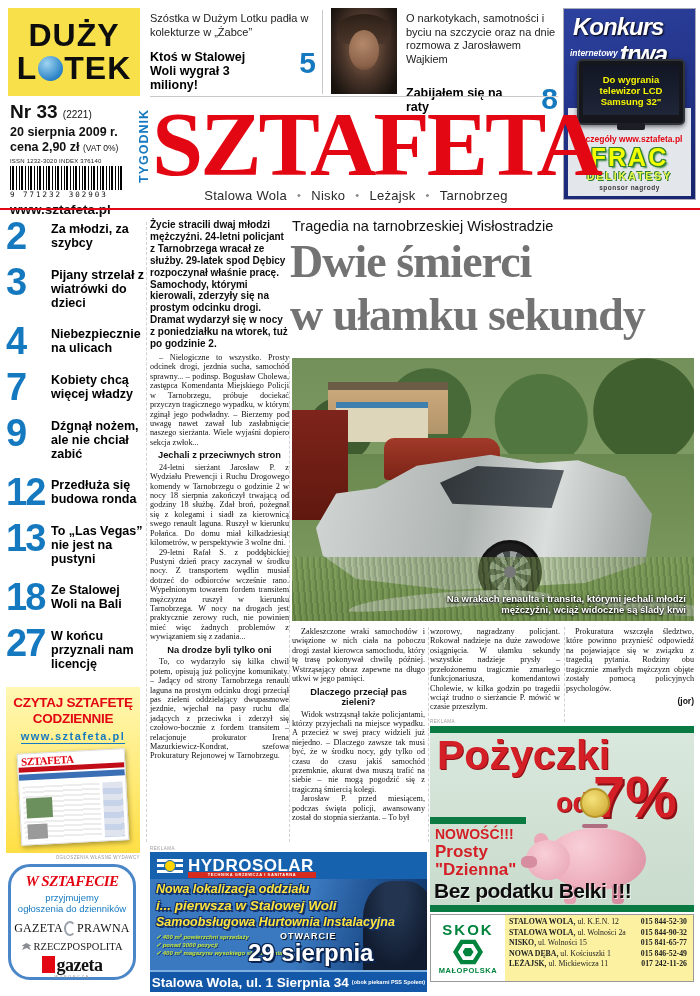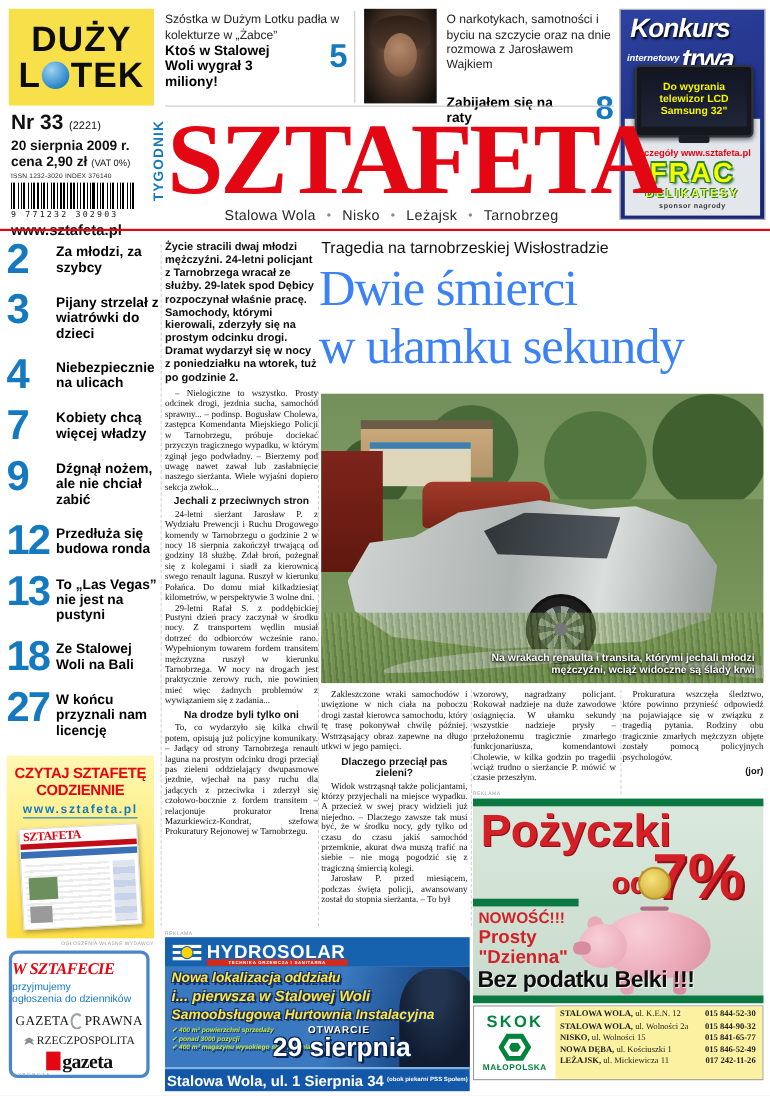--- a/index.html
+++ b/index.html
@@ -10,21 +10,21 @@
   .lotek{position:absolute;left:8px;top:8px;width:132px;height:88px;background:#f8e04b;
          display:flex;flex-direction:column;justify-content:center;align-items:center}
   .lotek-w{font-weight:bold;font-size:32px;line-height:33px;color:#0d0d0d;letter-spacing:1px}
   .lotek-row{display:flex;align-items:center}
   .ball{display:inline-block;width:25px;height:25px;border-radius:50%;margin:0 1px;
         background:radial-gradient(circle at 35% 30%,#9fd4f2,#2a83c7 70%,#135a92)}
   .teaser{position:absolute;display:block}
   .teaser1{left:150px;top:12px;width:166px}
   .teaser2{left:406px;top:12px;width:152px}
   .t-small{font-size:11px;line-height:13.5px;color:#222;margin:0}
-  .t-row{display:flex;}
+  .t-row{display:flex;margin-top:11px}
   .teaser2 .t-row{margin-top:20px}
   .t-bold{font-weight:bold;font-size:12.5px;line-height:14px;color:#000;width:116px;margin:0}
   .t-page{font-weight:bold;font-size:30px;line-height:26px;color:#1579c0;margin-left:auto}
   .vdiv{position:absolute;left:322px;top:10px;width:1px;height:84px;background:#c9c9c9}
   .hdiv{position:absolute;left:150px;top:96px;width:408px;height:1px;background:#c9c9c9}
   .portrait{position:absolute;left:331px;top:8px;width:66px;height:86px;overflow:hidden;
             background:radial-gradient(ellipse 60% 70% at 50% 45%,#6d4f3c 0 30%,#4a352a 55%,#17120e 100%)}
   .p-face{position:absolute;left:18px;top:22px;width:30px;height:40px;border-radius:50%;
           background:radial-gradient(circle at 45% 35%,#b4886a,#8a6249 70%,#5e3f2e)}
   .p-hair{position:absolute;left:6px;top:6px;width:54px;height:30px;border-radius:50% 50% 20% 20%;
@@ -95,42 +95,42 @@
   .ms-band{height:6px;background:#3b6fb5;margin-top:2px}
   .ms-body{position:absolute;left:3px;right:26px;top:32px;bottom:3px;
            background:repeating-linear-gradient(#ececec 0 2px,#fff 2px 5px)}
   .ms-img1{position:absolute;left:6px;top:44px;width:26px;height:20px;background:#6c8f5e}
   .ms-img2{position:absolute;left:6px;top:70px;width:20px;height:15px;background:#9a9a9a}
   .ms-side{position:absolute;right:3px;top:32px;width:20px;bottom:3px;
            background:repeating-linear-gradient(#dfe4ee 0 6px,#c7d3e8 6px 12px)}
   .own-note{position:absolute;left:6px;top:855px;width:134px;text-align:right;
             font-size:4.5px;color:#999;letter-spacing:.4px}
   .wsz{position:absolute;left:8px;top:864px;width:128px;height:116px;border:3px solid #4a86c8;
-       border-radius:8px;background:#fff;padding-top:6px;box-sizing:border-box}
+       border-radius:22px;background:#fff;text-align:center;padding-top:6px;box-sizing:border-box}
   .wsz-title{color:#e30613;font-weight:bold;font-style:italic;font-family:"Liberation Serif",serif;
              font-size:15px;letter-spacing:-.5px}
   .wsz-sub{color:#1579c0;font-size:9.5px;line-height:11px;margin-top:2px}
   .logo-gp{margin-top:7px;font-family:"Liberation Serif",serif;font-size:12px;color:#111;
            display:flex;align-items:center;justify-content:center;gap:1px;letter-spacing:.3px}
   .gp-mark{width:8px;height:11px;border:2px solid #9aa3ab;border-right-color:transparent;border-radius:50%}
   .logo-rz{margin-top:5px;font-family:"Liberation Serif",serif;font-size:10.5px;color:#222;
            display:flex;align-items:center;justify-content:center;gap:2px}
   .rz-eagle{width:10px;height:7px;background:#8b8f94;
             clip-path:polygon(50% 0,100% 40%,75% 45%,95% 100%,50% 70%,5% 100%,25% 45%,0 40%)}
   .logo-gz{margin-top:4px;display:flex;align-items:flex-end;justify-content:center;gap:2px}
   .gz-sq{width:13px;height:17px;background:#e30613}
   .gz-word{font-weight:bold;font-size:18px;line-height:16px;color:#111;font-family:"Liberation Serif",serif;letter-spacing:-.5px}
   .gz-sub{font-size:4px;color:#999;letter-spacing:1.5px;margin-top:1px}
 
   
   .lead{position:absolute;left:150px;top:219px;width:138px;font-weight:bold;
         font-size:10px;line-height:11.9px;color:#0d0d0d}
   .kicker{position:absolute;left:292px;top:218px;font-size:14.5px;color:#111}
-  .hl{position:absolute;left:290px;font-family:"Liberation Serif",serif;font-weight:normal;
-      color:#3b82f6;font-size:46px;line-height:1;letter-spacing:-1px;white-space:nowrap}
+  .hl{position:absolute;left:290px;font-family:"Liberation Serif",serif;font-weight:bold;
+      color:#737373;font-size:46px;line-height:1;letter-spacing:-1px;white-space:nowrap}
   .hl1{top:239px}.hl2{top:292px}
   .col{position:absolute;font-family:"Liberation Serif",serif;font-size:8.2px;line-height:9.42px;
        color:#111;text-align:justify}
   .col p{margin:0;text-indent:9px}
   .col p.noind{text-indent:0}
   .col h4{margin:3px 0 2px;font-family:"Liberation Sans",sans-serif;font-size:9.3px;
           font-weight:bold;text-align:center;text-indent:0;line-height:10.5px}
   .col1{left:150px;top:353px;width:139px}
   .col2{left:292px;top:627px;width:133px}
   .col3{left:430px;top:627px;width:130px}

